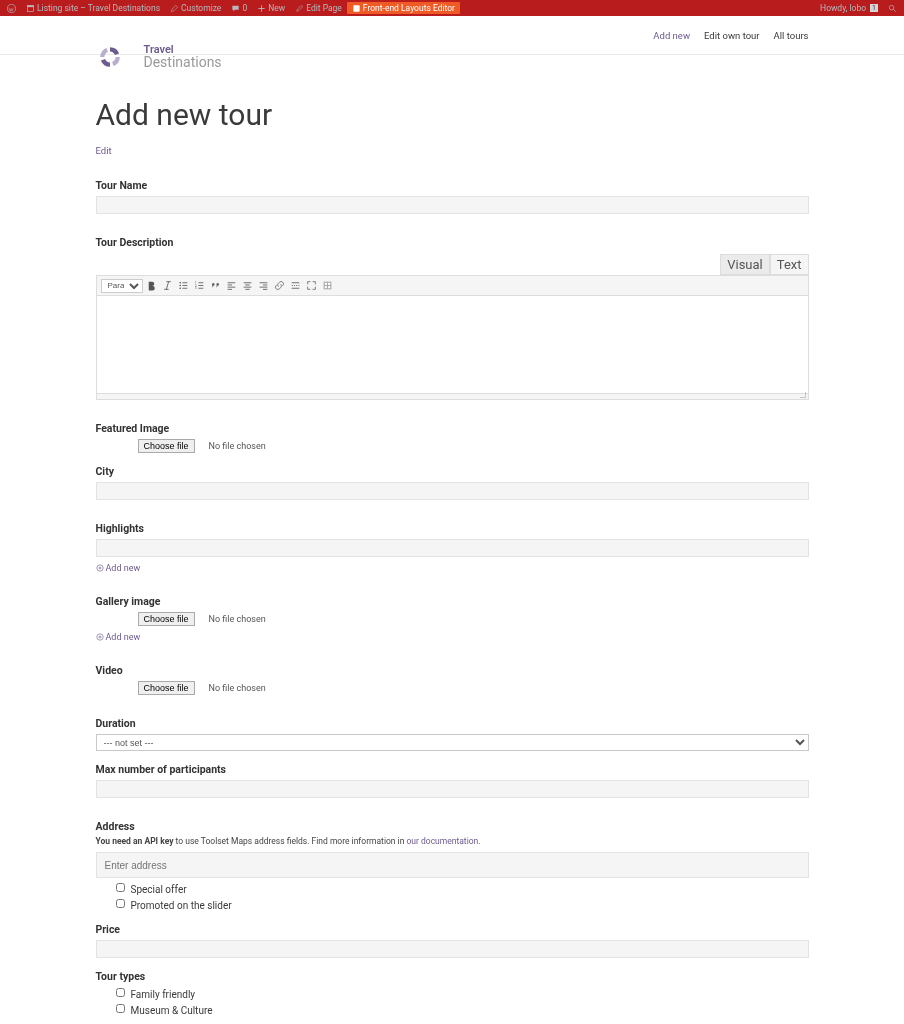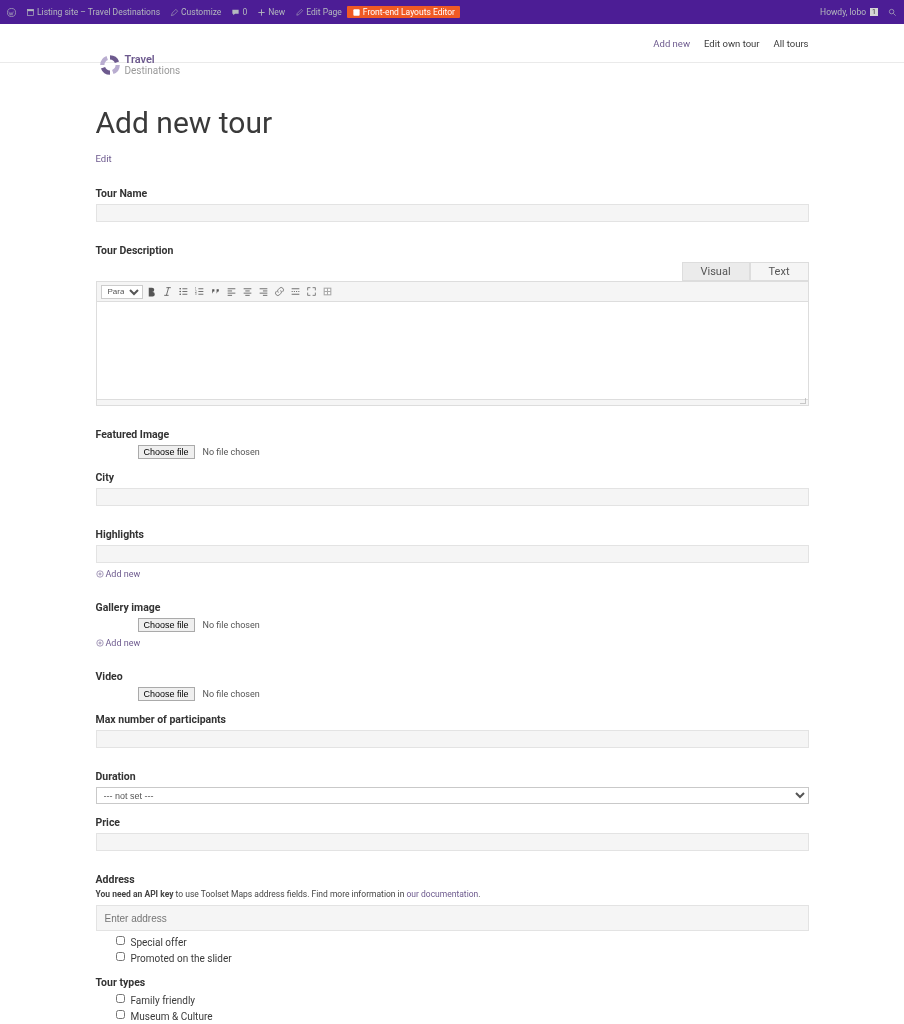--- a/index.html
+++ b/index.html
@@ -1,63 +1,63 @@
 <!DOCTYPE html>
 <html><head>
 <meta charset="utf-8">
 <style>
   *{box-sizing:border-box;margin:0;padding:0;}
   body{font-family:-apple-system,BlinkMacSystemFont,"Segoe UI",Roboto,Arial,sans-serif;background:#fff;color:#3a3a3a;font-size:13px;}
 
   
-  .wpbar{background:#4c1d95;color:#b4b9be;height:24px;display:flex;align-items:center;font-size:8.5px;padding:0 2px;}
+  .wpbar{background:#b91c1c;color:#b4b9be;height:16px;display:flex;align-items:center;font-size:8.5px;padding:0 2px;}
   .wpbar .grp{display:flex;align-items:center;}
   .wpbar .itm{padding:0 5px;display:flex;align-items:center;gap:2px;cursor:pointer;}
   .wpbar .fel{background:#f05a24;color:#fff;padding:1px 5px;border-radius:1px;text-align:right;}
   .wpbar .spacer{flex:1;}
   .wpbar svg{width:9px;height:9px;fill:currentColor;}
   .wpbar .cbadge{background:#d5d5d5;color:#333;padding:0 2px;font-size:7px;margin-left:2px;}
 
   
   .hdr{border-bottom:1px solid #eaeaea;}
   .hdr-in{max-width:713px;margin:0 auto;display:flex;align-items:center;height:38px;}
-  .logo{display:flex;align-items:center;gap:1px;margin-top:44px;}
+  .logo{display:flex;align-items:center;gap:20px;margin-top:44px;}
   .logo-ic{width:28px;height:28px;}
   .logo-txt{display:flex;flex-direction:column;line-height:1.05;}
   .logo-txt .t1{color:#6d5a8e;font-weight:600;font-size:11px;}
-  .logo-txt .t2{color:#9a9a9a;font-size:10px;}
+  .logo-txt .t2{color:#9a9a9a;font-size:14px;}
   .nav{margin-left:auto;display:flex;gap:14px;font-size:9.5px;}
   .nav a{color:#3a3a3a;text-decoration:none;cursor:pointer;}
   .nav a.act{color:#6d5a8e;}
 
   
   .wrap{max-width:713px;margin:0 auto;padding-top:42px;padding-bottom:30px;}
   h1{font-size:30px;font-weight:400;color:#3a3a3a;margin-bottom:10px;}
   .elk{color:#6d5a8e;font-size:9.5px;cursor:pointer;}
 
   .fgrp{margin-top:22px;}
   .fgrp.tight{margin-top:12px;}
   .lbl{font-size:10.5px;font-weight:700;color:#333;}
   .ipt{width:100%;height:18px;background:#f5f5f5;border:1px solid #e3e3e3;margin-top:4px;font-size:10px;padding:0 4px;}
   .ipt.addr{height:26px;font-size:10px;color:#999;padding-left:8px;}
 
   
   .edtabs{display:flex;justify-content:flex-end;margin-top:5px;}
-  .edtab{font-size:11px;padding:2px 18px;color:#555;background:#f5f5f5;border:1px solid #ddd;cursor:pointer;}
+  .edtab{font-size:13px;padding:2px 6px;color:#555;background:#f5f5f5;border:1px solid #ddd;cursor:pointer;}
   .edtab.act{background:#ebebeb;}
   .tb{background:#f5f5f5;border:1px solid #ddd;padding:2px 4px;display:flex;align-items:center;gap:1px;}
   .fmt{font-size:8px;color:#555;border:1px solid #ccc;background:#fff;height:14px;padding:0 2px;width:42px;}
   .tbb{width:15px;height:15px;display:flex;align-items:center;justify-content:center;color:#555;cursor:pointer;}
   .tbb svg{width:11px;height:11px;fill:currentColor;}
   .edbody{border:1px solid #ddd;border-top:none;height:98px;background:#fff;}
   .resz{border:1px solid #ddd;border-top:none;height:6px;background:#f5f5f5;position:relative;}
   .resz::after{content:"";position:absolute;right:2px;bottom:1px;width:5px;height:5px;border-right:1px solid #aaa;border-bottom:1px solid #aaa;opacity:.6;}
 
   
-  .filer{margin-top:4px;display:flex;align-items:center;gap:8px;font-size:9px;padding-left:42px;}
+  .filer{margin-top:4px;display:flex;align-items:center;gap:14px;font-size:9px;padding-left:42px;}
   .fbtn{background:#efefef;border:1px solid #aaa;padding:1px 5px;font-size:9px;cursor:pointer;}
   .fhint{color:#555;}
 
   .addnew{margin-top:6px;color:#6d5a8e;font-size:9px;display:flex;align-items:center;gap:2px;cursor:pointer;}
   .addnew svg{width:8px;height:8px;fill:#6d5a8e;}
 
   .dsel{width:100%;height:17px;background:#fff;border:1px solid #c9c9c9;margin-top:4px;font-size:9px;padding:0 3px;color:#555;}
 
   .apinote{font-size:8.5px;margin-top:3px;color:#444;}
   .apinote b{font-weight:700;}
@@ -295,34 +295,28 @@
   
   <div class="fgrp">
     <div class="lbl">Video</div>
     <div class="filer">
       <button class="fbtn">Choose file</button>
       <span class="fhint">No file chosen</span>
     </div>
   </div>
 
   
+  <div class="fgrp">
+    <div class="lbl">Duration</div>
+    <select class="dsel"><option>--- not set ---</option></select>
+  </div>
+
+  
   <div class="fgrp tight">
     <div class="lbl">Max number of participants</div>
-    <input class="ipt" style="">
-  </div>
-
-  
-  <div class="fgrp">
-    <div class="lbl">Duration</div>
-    <select class="dsel"><option>--- not set ---</option></select>
-  </div>
-
-  
-  <div class="fgrp tight">
-    <div class="lbl">Price</div>
     <input class="ipt" style="">
   </div>
 
   
   <div class="fgrp">
     <div class="lbl">Address</div>
     <div class="apinote"><b>You need an API key</b><span> to use Toolset Maps address fields. Find more information in </span><a>our documentation</a>.</div>
     <input class="ipt addr" style="margin-top: 6px;" placeholder="Enter address">
     <div class="cklist">
       <label class="ckr">
@@ -331,20 +325,26 @@
         </label>
       <label class="ckr">
           <input type="checkbox" style="">
           <span>Promoted on the slider</span>
         </label>
     </div>
   </div>
 
   
   <div class="fgrp tight">
+    <div class="lbl">Price</div>
+    <input class="ipt" style="">
+  </div>
+
+  
+  <div class="fgrp tight">
     <div class="lbl">Tour types</div>
     <div class="cklist">
       <label class="ckr">
           <input type="checkbox" style="">
           <span>Family friendly</span>
         </label>
       <label class="ckr">
           <input type="checkbox" style="">
           <span>Museum &amp; Culture</span>
         </label>

